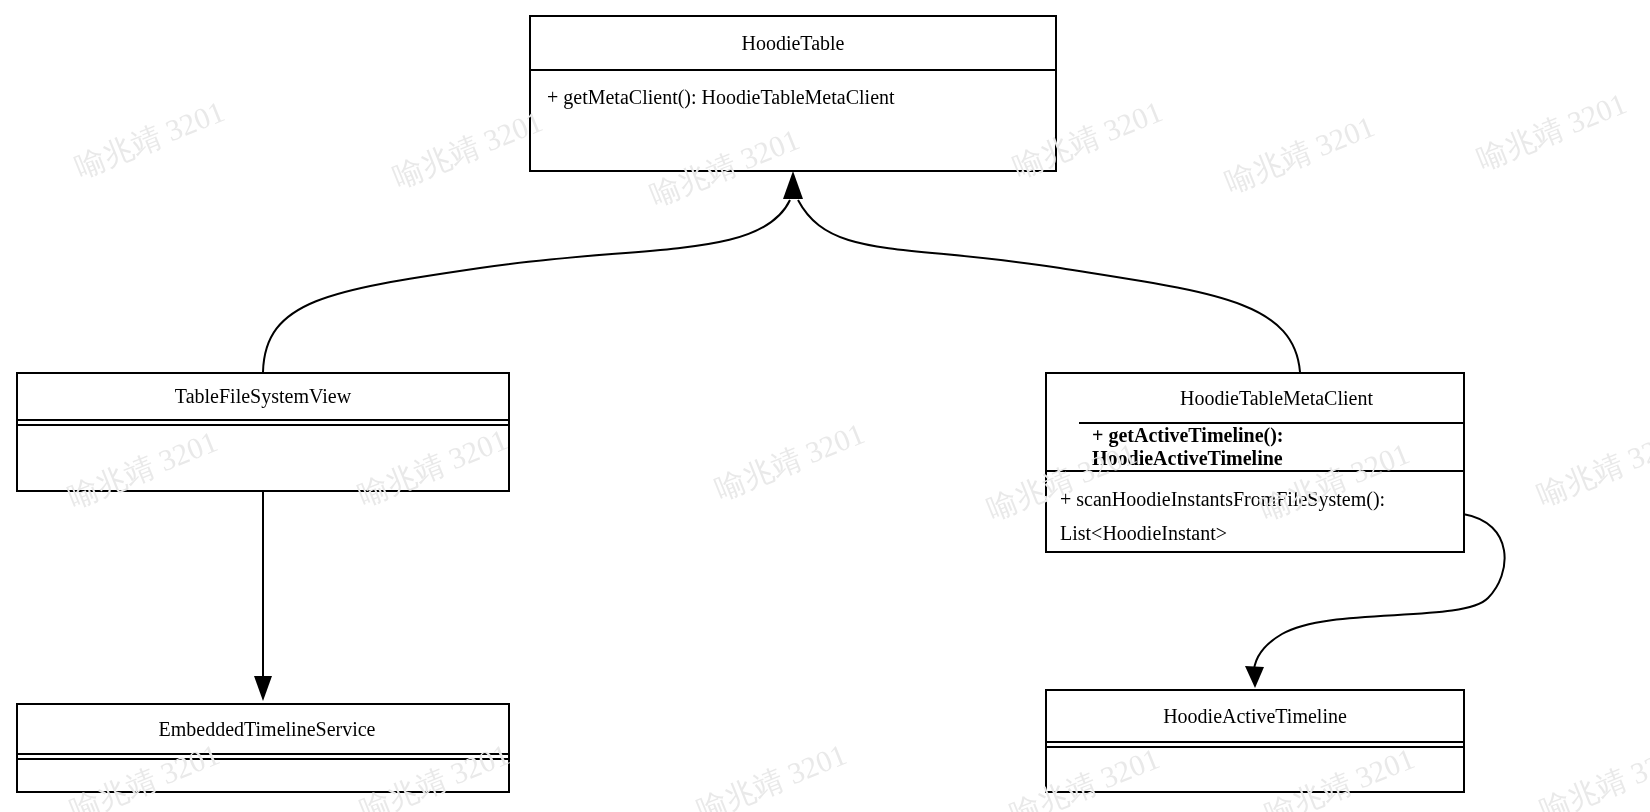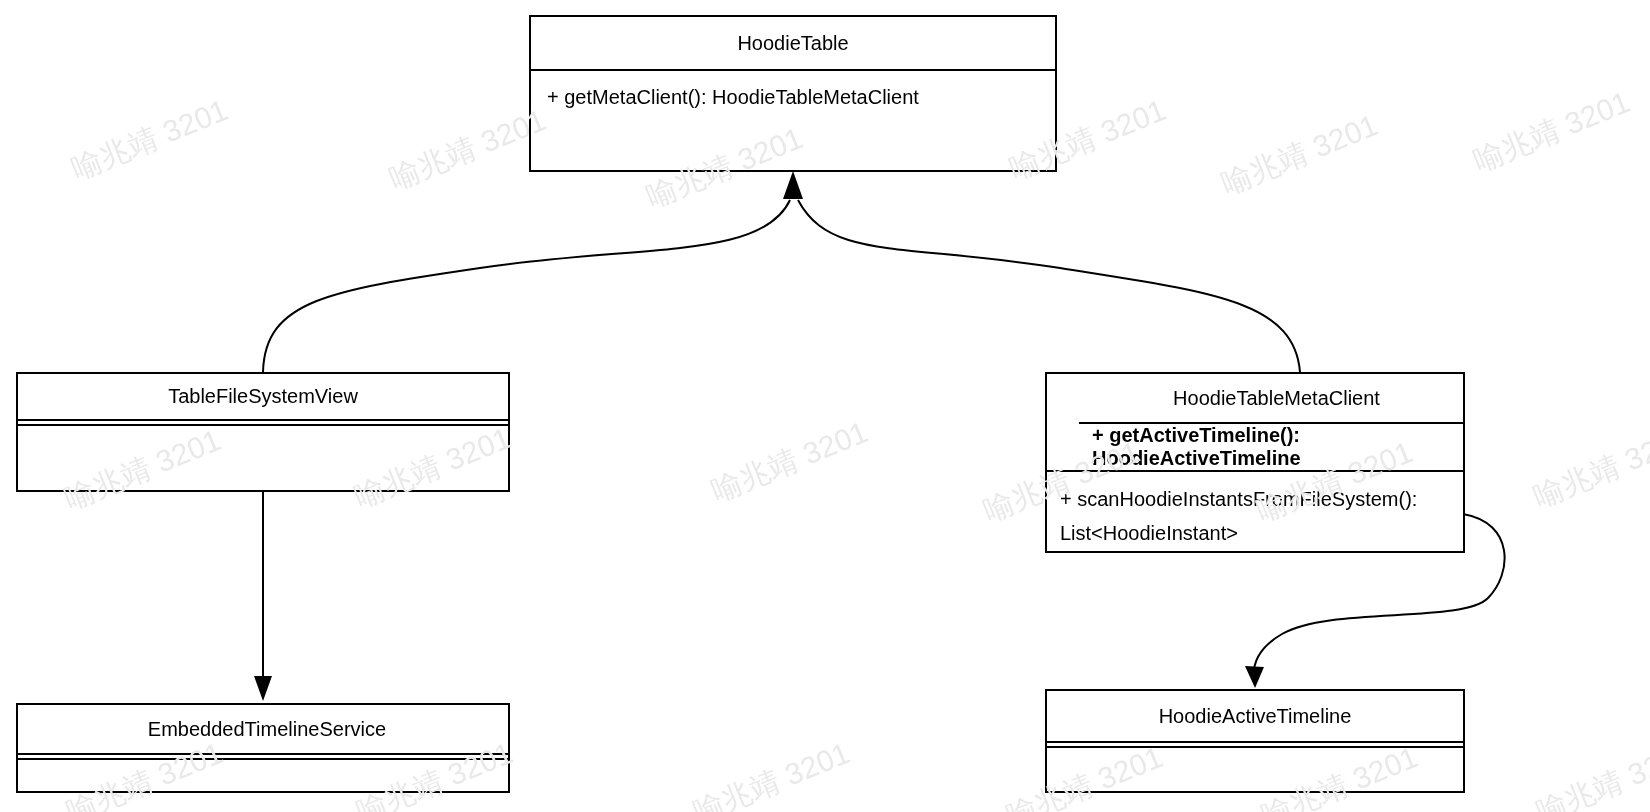--- a/index.html
+++ b/index.html
@@ -7,20 +7,21 @@
     padding: 0;
     background: #ffffff;
     font-family: "Liberation Sans", "DejaVu Sans", sans-serif;
   }
   #canvas {
     position: relative;
     width: 1650px;
     height: 812px;
     background: #ffffff;
     overflow: hidden;
+    font-family: Liberation Serif, serif;
   }
   
   .uml-box {
     position: absolute;
     border: 2px solid #000;
     background: #fff;
     box-sizing: border-box;
     display: flex;
     flex-direction: column;
   }

